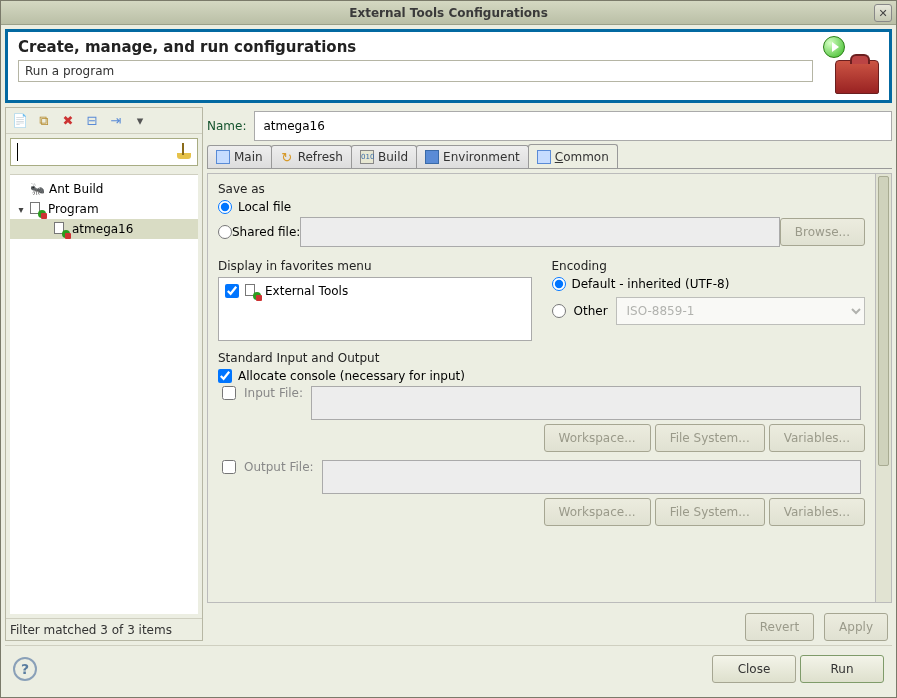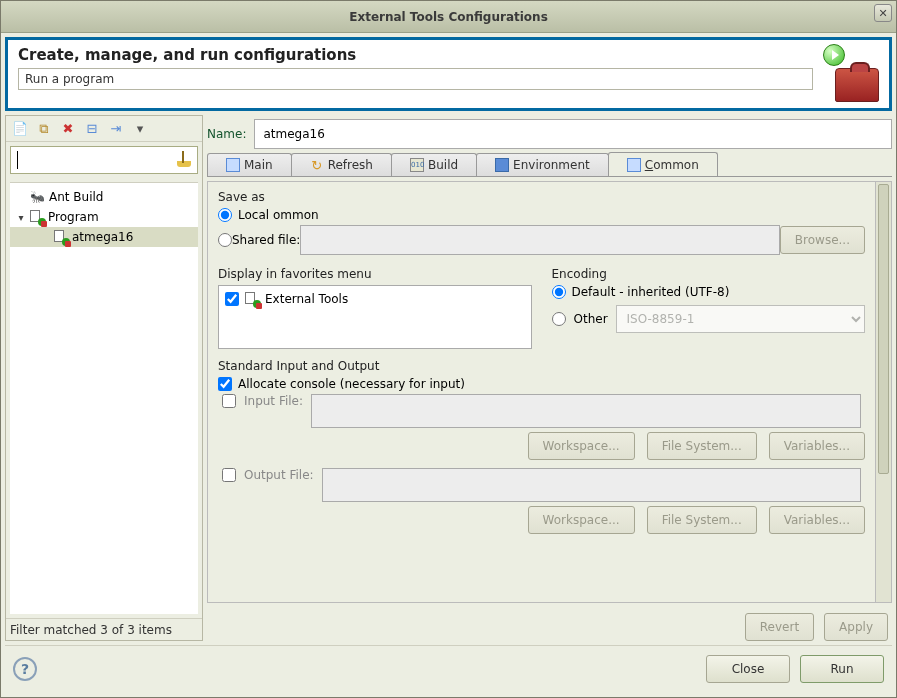--- a/index.html
+++ b/index.html
@@ -1,18 +1,18 @@
 <!DOCTYPE html>
 <html><head>
 <meta charset="utf-8">
 <style>
   * { box-sizing: border-box; margin: 0; padding: 0; font-family: "DejaVu Sans", "Liberation Sans", sans-serif; font-size: 12px; }
   body { background: #cbd0b7; width: 897px; height: 698px; overflow: hidden; }
   .window { width: 897px; height: 698px; display: flex; flex-direction: column; border: 1px solid #7a7a6a; }
-  .titlebar { height: 32px; background: linear-gradient(#d4d8c2,#babfa6); display:flex; align-items:center; justify-content:center; position:relative; border-bottom:1px solid #9aa089; }
+  .titlebar { height: 24px; background: linear-gradient(#d4d8c2,#babfa6); display:flex; align-items:center; justify-content:center; position:relative; border-bottom:1px solid #9aa089; }
   .titlebar-text { font-weight:bold; color:#3a3a3a; }
   .close-x { position:absolute; right:4px; top:3px; width:18px; height:18px; border:1px solid #888; border-radius:3px; background:linear-gradient(#e8e8dc,#c5c9b3); display:flex; align-items:center; justify-content:center; font-size:11px; color:#444; cursor:pointer;}
   .content { flex:1; background:#eceee2; display:flex; flex-direction:column; padding:4px 4px 6px 4px; gap:4px;}
   
   .header { background:#fff; border:3px solid #0369a1; display:flex; align-items:flex-start; padding:6px 10px 6px 10px; gap:10px;}
   .header-left { flex:1; }
   .header-title { font-size:15px; font-weight:bold; margin-bottom:4px; color:#222;}
   .header-sub { border:1px solid #b5b5a4; padding:3px 6px; background:#fff; color:#333; }
   .header-icon { width:56px; height:56px; position:relative; }
   .play-circle { position:absolute; top:-2px; left:0; width:22px;height:22px; border-radius:50%; background:radial-gradient(circle at 30% 30%, #d5ffc4,#37b822); border:1px solid #2a7f16; }
@@ -40,21 +40,21 @@
   .icon-prog .file{position:absolute;left:0;top:0;width:10px;height:12px;background:#fff;border:1px solid #777;}
   .icon-prog .play{position:absolute;right:-2px;bottom:-2px;width:8px;height:8px;border-radius:50%;background:#2a9c1e;}
   .icon-prog .red{position:absolute;right:-3px;bottom:-3px;width:6px;height:6px;background:#c33;border-radius:1px;}
   .lp-status { height:22px; border-top:1px solid #cfcfc0; display:flex; align-items:center; padding:0 4px; color:#333;}
   
   .right-pane { flex:1; display:flex; flex-direction:column; gap:4px; min-height:0;}
   .name-row { display:flex; align-items:center; gap:8px; padding:4px 0 0 0;}
   .name-row label{ color:#14532d;}
   .name-input { flex:1; height:30px; border:1px solid #aaa; background:#fff; padding:0 8px; }
   .tab-strip { display:flex; align-items:flex-end; height:24px; gap:0; border-bottom:1px solid #999; position:relative;}
-  .tab { height:23px; display:flex; align-items:center; gap:4px; padding:0 18px; border:1px solid #999; border-bottom:none; background:linear-gradient(#eee,#ddd); border-radius:3px 3px 0 0; margin-right:-1px; cursor:pointer; color:#333;}
+  .tab { height:23px; display:flex; align-items:center; gap:4px; padding:0 8px; border:1px solid #999; border-bottom:none; background:linear-gradient(#eee,#ddd); border-radius:3px 3px 0 0; margin-right:-1px; cursor:pointer; color:#333;}
   .tab.active { background:#eceee2; height:24px; position:relative; z-index:2;}
   .tab .ticon { width:14px;height:14px; display:inline-block;}
   .ticon.main{background:#c6dcff;border:1px solid #5a8bd6;}
   .ticon.refresh{display:inline-flex;align-items:center;justify-content:center;color:#d79a2b;font-size:13px;}
   .ticon.build{background:#e7e7d2;border:1px solid #888;position:relative;}
   .ticon.build::after{content:"010";font-size:7px;position:absolute;left:0;top:2px;color:#3a6aa8;}
   .ticon.env{background:#5a8bd6;border:1px solid #3a6aa8;}
   .ticon.common{background:#c6dcff;border:1px solid #5a8bd6;}
   .tab u{text-decoration:underline;}
   .scroll-area { flex:1; border:1px solid #bbb; background:#eceee2; position:relative; display:flex; min-height:0;}
@@ -71,21 +71,21 @@
   .btn.disabled { color:#9a9a8a; cursor:default; background:linear-gradient(#ececdf,#e0e1d2);}
   .two-col { display:flex; gap:20px; margin-top:10px;}
   .col { flex:1; }
   .fav-box { border:1px solid #aaa; background:#fff; height:64px; padding:6px;}
   .fav-item { display:flex; align-items:center; gap:6px;}
   .encoding-other { display:flex; align-items:center; gap:8px; margin-top:6px;}
   select.combo { flex:1; height:28px; border:1px solid #aaa; background:#fff; color:#999; padding:0 6px;}
   .io-box { margin-top:10px;}
   .file-row { display:flex; align-items:flex-start; gap:8px; margin:3px 4px;}
   .file-row .txt{height:34px;}
-  .btn-row { display:flex; gap:12px; justify-content:flex-end; margin:4px 0 8px 0;}
+  .btn-row { display:flex; gap:4px; justify-content:flex-end; margin:4px 0 8px 0;}
   .bottom-btns { display:flex; gap:10px; justify-content:flex-end; padding:6px 4px 0 0;}
   .footer { height:46px; display:flex; align-items:center; justify-content:space-between; padding:0 8px; border-top:1px solid #cfcfc0; background:#eceee2;}
   .help-circle { width:24px;height:24px;border:2px solid #8aa0b8;border-radius:50%;display:flex;align-items:center;justify-content:center;color:#5a7da0;font-weight:bold;font-size:14px;cursor:pointer;}
   .footer .btn{min-width:84px;}
   .btn.primary{border-color:#7f9b6a;}
   label.dis{color:#888;}
 </style>
 </head>
 <body>
 
@@ -181,21 +181,21 @@
               <span><u>C</u>ommon</span>
             </div>
         </div>
 
         <div class="scroll-area">
           <div class="scroll-inner">
 
             <div class="section-title">Save as</div>
             <div class="radio-row">
               <input type="radio" checked="" style="">
-              <label>Local ommon</label>
+              <label>Local file</label>
             </div>
             <div class="shared-row">
               <input type="radio" style="">
               <label>Shared file:</label>
               <div class="txt disabled"></div>
               <button class="btn disabled">Browse...</button>
             </div>
 
             <div class="two-col">
               <div class="col">
@@ -263,19 +263,19 @@
 
         <div class="bottom-btns">
           <button class="btn disabled">Revert</button>
           <button class="btn disabled">Apply</button>
         </div>
       </div>
     </div>
 
     <div class="footer">
       <div class="help-circle">?</div>
-      <div style="display:flex;gap:10px;">
+      <div style="display:flex;gap:4px;">
         <button class="btn">Close</button>
         <button class="btn primary">Run</button>
       </div>
     </div>
   </div>
 </div>
 
 </body></html>

